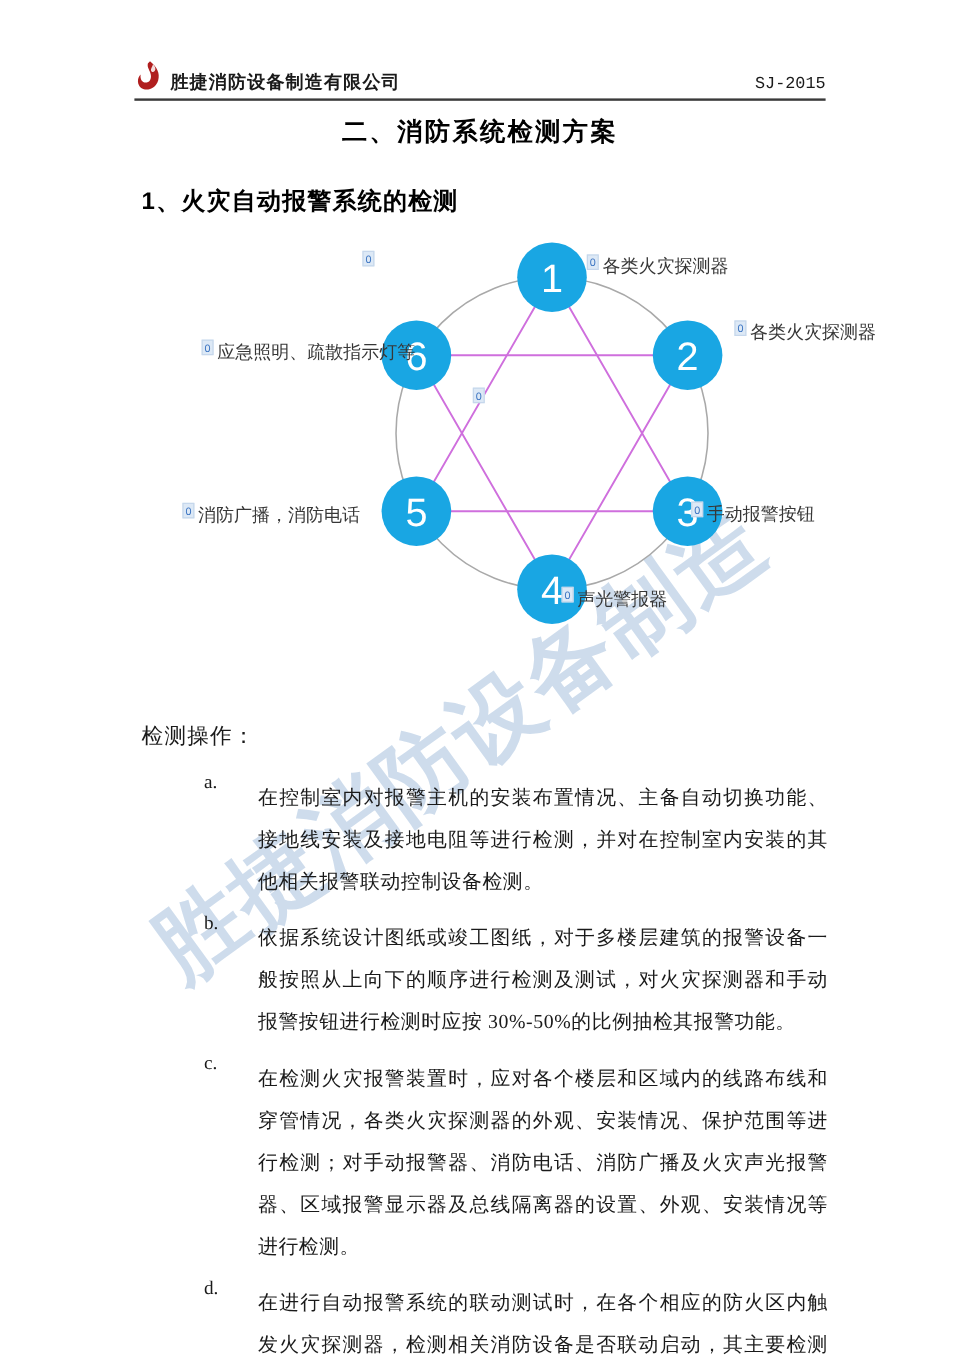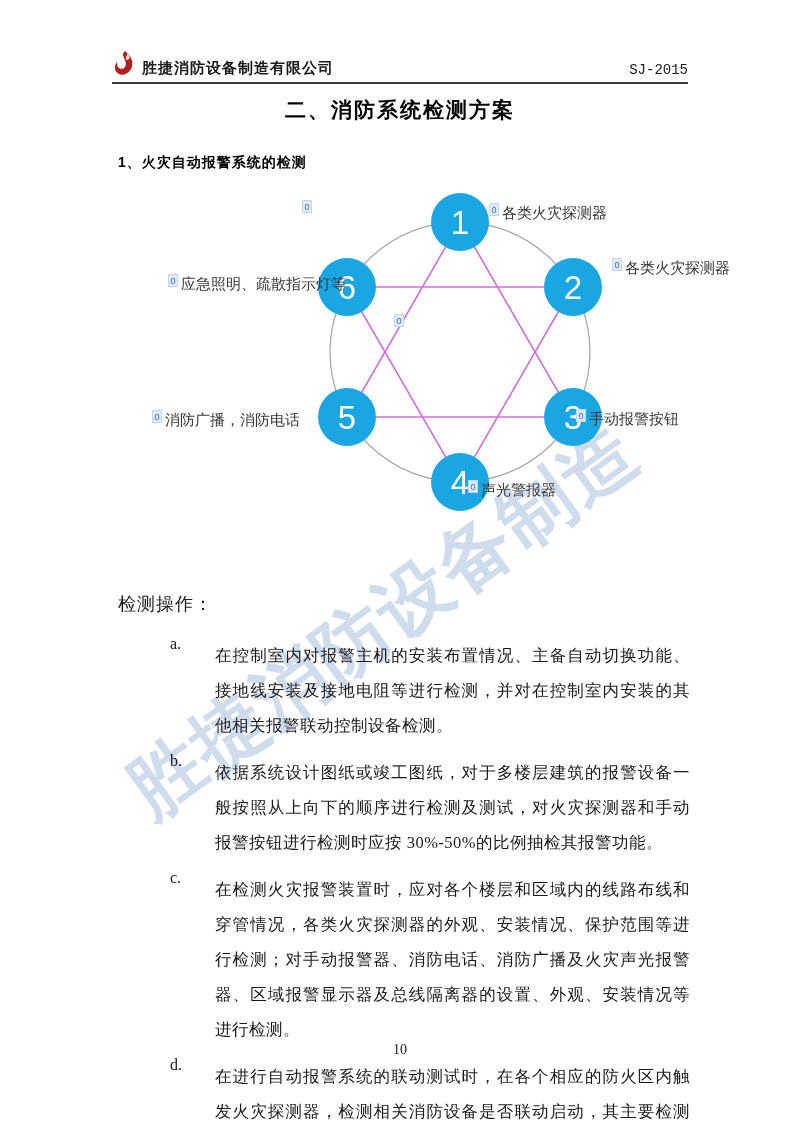--- a/index.html
+++ b/index.html
@@ -29,21 +29,21 @@
   .company { font-size:15px; font-weight:bold; letter-spacing:1px; }
   .doccode { margin-left:auto; font-size:14px; }
   
   .title {
     position:relative; z-index:2; margin-top:12px;
     text-align:center; font-size:21px; font-weight:bold; letter-spacing:2px;
     font-family:"Liberation Sans", sans-serif; color:#000;
   }
   .section-heading {
     position:relative; z-index:2; margin:30px 0 0 118px;
-    font-size:14px; font-weight:bold; letter-spacing:1px;
+    font-size:20px; font-weight:bold; letter-spacing:1px;
     font-family:"Liberation Sans", sans-serif; color:#000;
   }
   
   .diagram { position:relative; z-index:2; margin-top:12px; height:382px; }
   .diagram svg.geom { position:absolute; left:0; top:0; }
   .node {
     position:absolute; width:58px; height:58px; border-radius:50%;
     background:#19a6e3; color:#ffffff;
     display:flex; align-items:center; justify-content:center;
     font:400 33px/1 "Liberation Sans", sans-serif;
@@ -174,15 +174,14 @@
         <span class="item-marker">c.</span>
         <span class="item-text">在检测火灾报警装置时，应对各个楼层和区域内的线路布线和穿管情况，各类火灾探测器的外观、安装情况、保护范围等进行检测；对手动报警器、消防电话、消防广播及火灾声光报警器、区域报警显示器及总线隔离器的设置、外观、安装情况等进行检测。</span>
       </div>
       <div class="item">
         <span class="item-marker">d.</span>
         <span class="item-text">在进行自动报警系统的联动测试时，在各个相应的防火区内触发火灾探测器，检测相关消防设备是否联动启动，其主要检测内容为检</span>
       </div>
     </div>
   </div>
 
-  <div class="footer">10</div>
 
 </div>
 
 </body></html>

